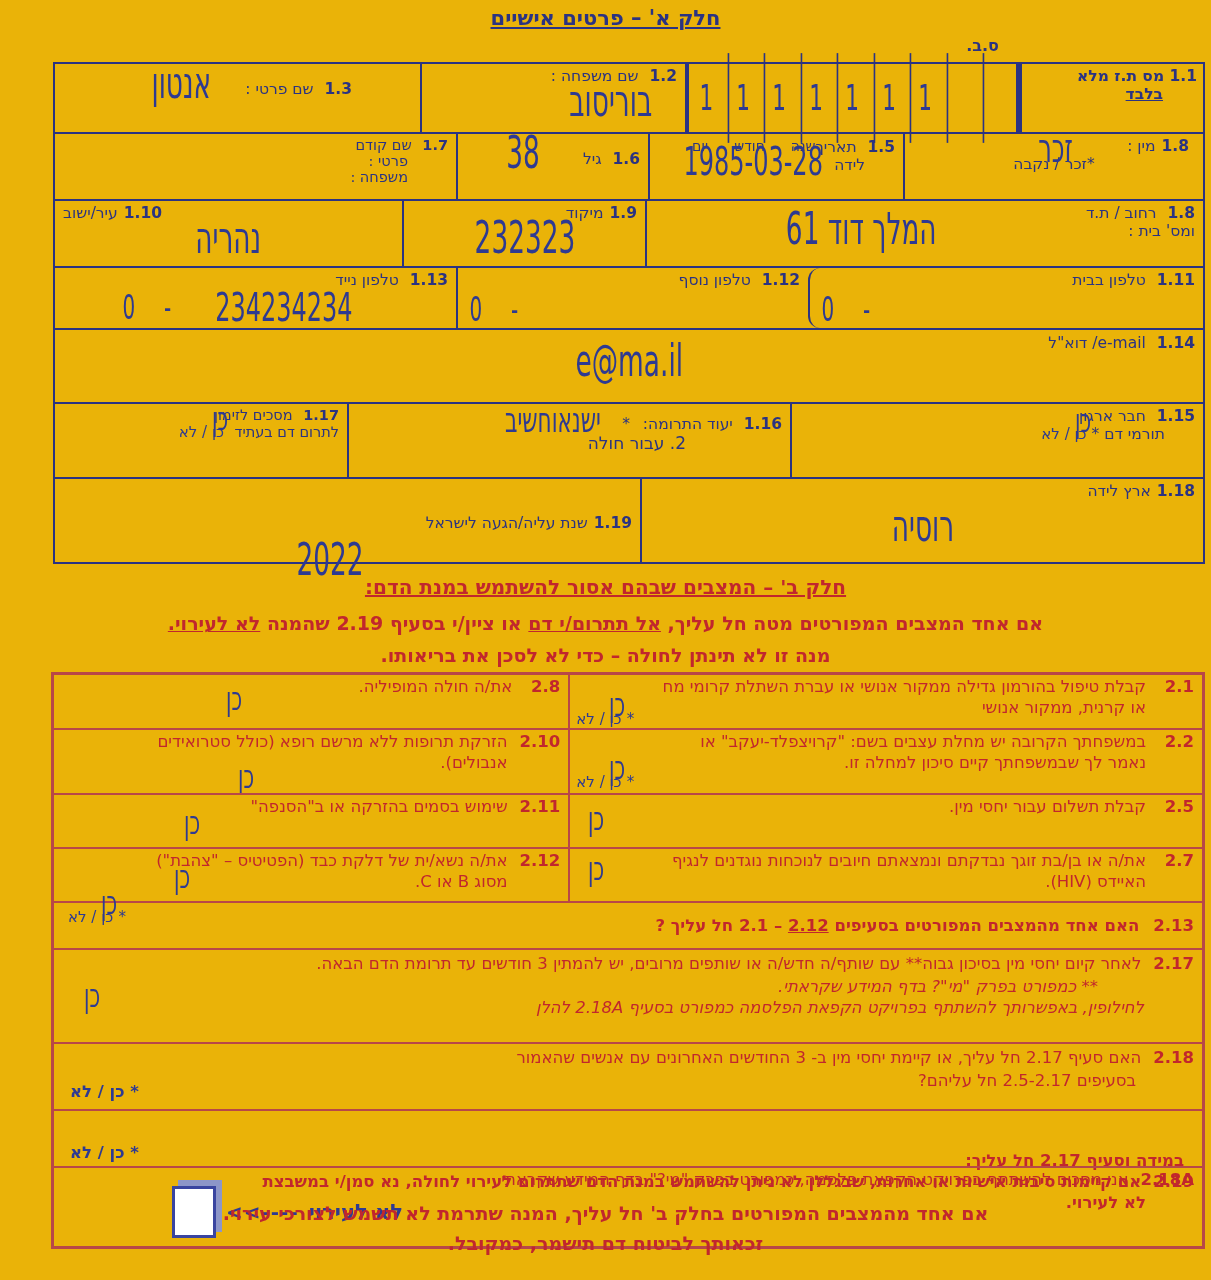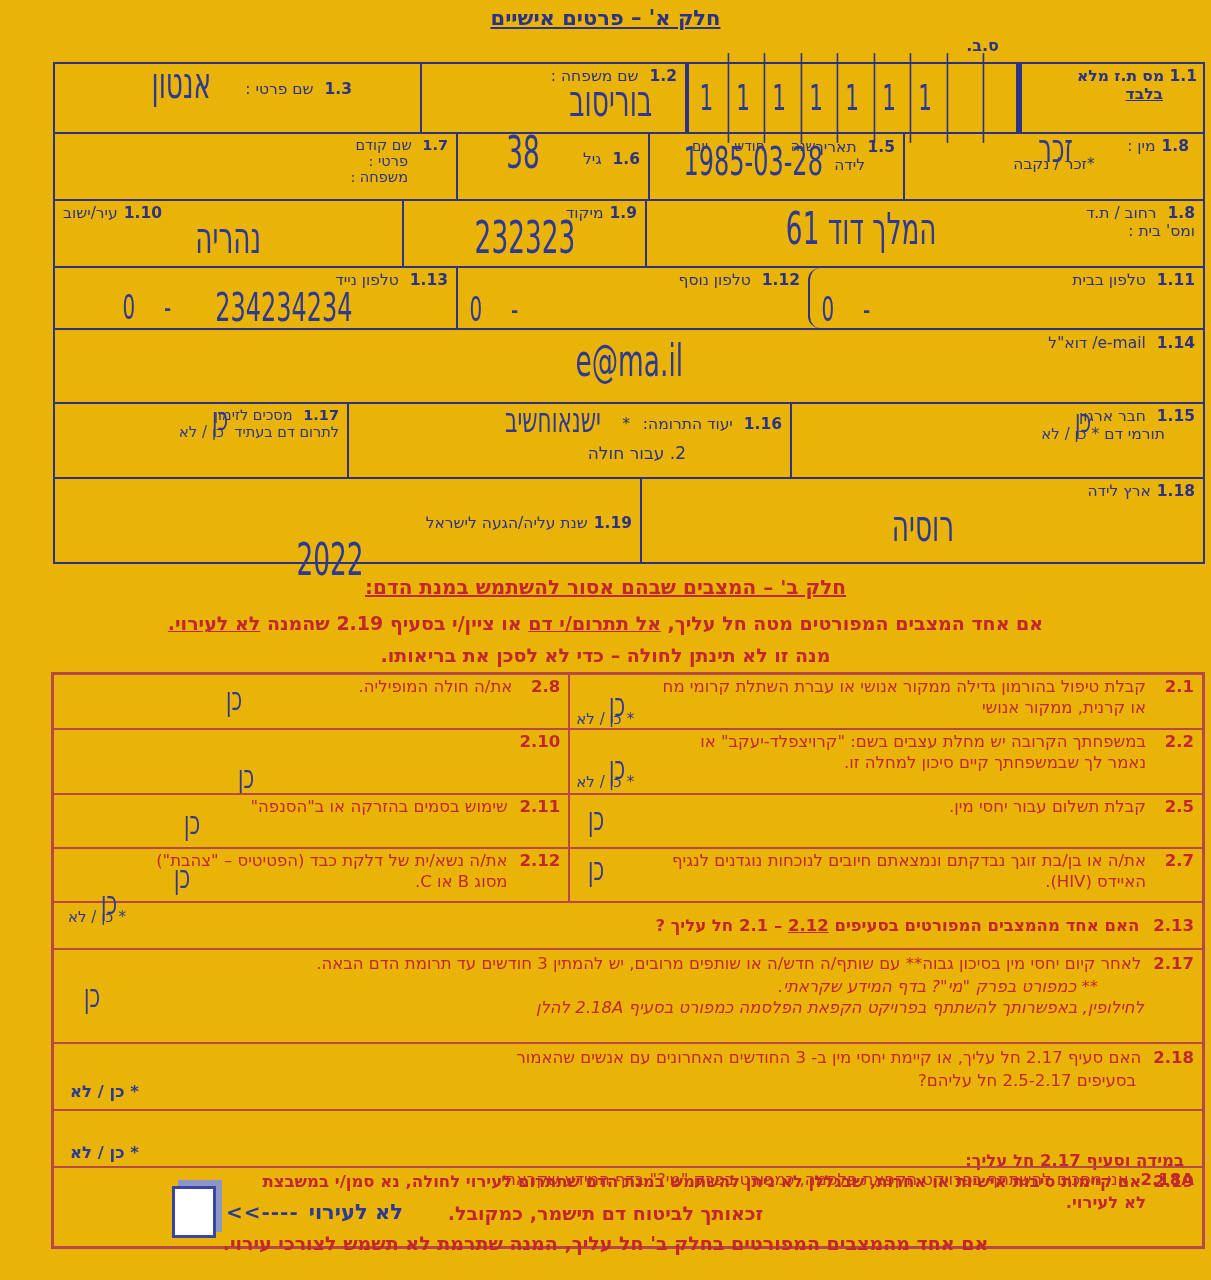--- a/index.html
+++ b/index.html
@@ -198,21 +198,21 @@
         <span class="yn">
           <span class="ynp"><span>כן</span> <span>/</span> <span>לא</span></span>
           <span class="flv typed t26">כן</span>
         </span>
       </div>
       <div class="ac" style="width:443px;">
         <span class="anum">1.16</span>
         <span>יעוד התרומה:</span>
         <span style="margin-right:8px;">*</span>
         <span class="typed t28" style="margin-right:4px;">ישנאוחשיב</span>
-        <div style="margin-top:10px;margin-right:96px;font-size:17px;">2.  עבור חולה</div>
+        <div style="margin-right:96px;font-size:17px;">2.  עבור חולה</div>
       </div>
       <div class="ac" style="flex:1;font-size:14.5px;">
         <span class="anum">1.17</span>
         <span>מסכים לזימון</span><br>
         <span>לתרום דם בעתיד</span>
         <span class="yn" style="margin-right:6px;">
           <span class="ynp"><span>כן</span> <span>/</span> <span>לא</span></span>
           <span class="flv typed t26">כן</span>
         </span>
       </div>
@@ -269,20 +269,21 @@
           </div>
         <div class="ansk" style="left:6px;bottom:2px;">
           <span class="ynp">*</span>
           <span class="yn"><span class="ynp"><span>כן</span> <span>/</span> <span>לא</span></span>
             <span class="flv typed t26">כן</span></span>
         </div>
       </div>
       <div class="bc left">
         <div class="bq">
             <span class="bnum">2.10</span>
+          <div class="btxt" style="padding-left:60px;">הזרקת תרופות ללא מרשם רופא (כולל סטרואידים אנבולים).</div>
           </div>
         <span class="ansk typed t26" style="left:182px;bottom:4px;">כן</span>
       </div>
     </div>
 
     <div class="br" style="height:52px;">
       <div class="bc right">
         <div class="bq">
             <span class="bnum">2.5</span>
           <div class="btxt">קבלת תשלום עבור יחסי מין.</div>
@@ -365,17 +366,17 @@
       <div style="text-align:right;padding-right:48px;">לא לעירוי.</div>
       <div class="blue219">
         <span class="lbl219">לא לעירוי</span>
         <span class="arrow219">&lt;&lt;----</span>
         <span class="cb219"></span>
       </div>
     </div>
   </div>
 
   <div class="footerB">
+    <div>אם אחד מהמצבים המפורטים בחלק ב' חל עליך, המנה שתרמת לא תשמש לצורכי עירוי.</div>
     <div>זכאותך לביטוח דם תישמר, כמקובל.</div>
-    <div>אם אחד מהמצבים המפורטים בחלק ב' חל עליך, המנה שתרמת לא תשמש לצורכי עירוי.</div>
   </div>
 
 </div>
 
 </body></html>

